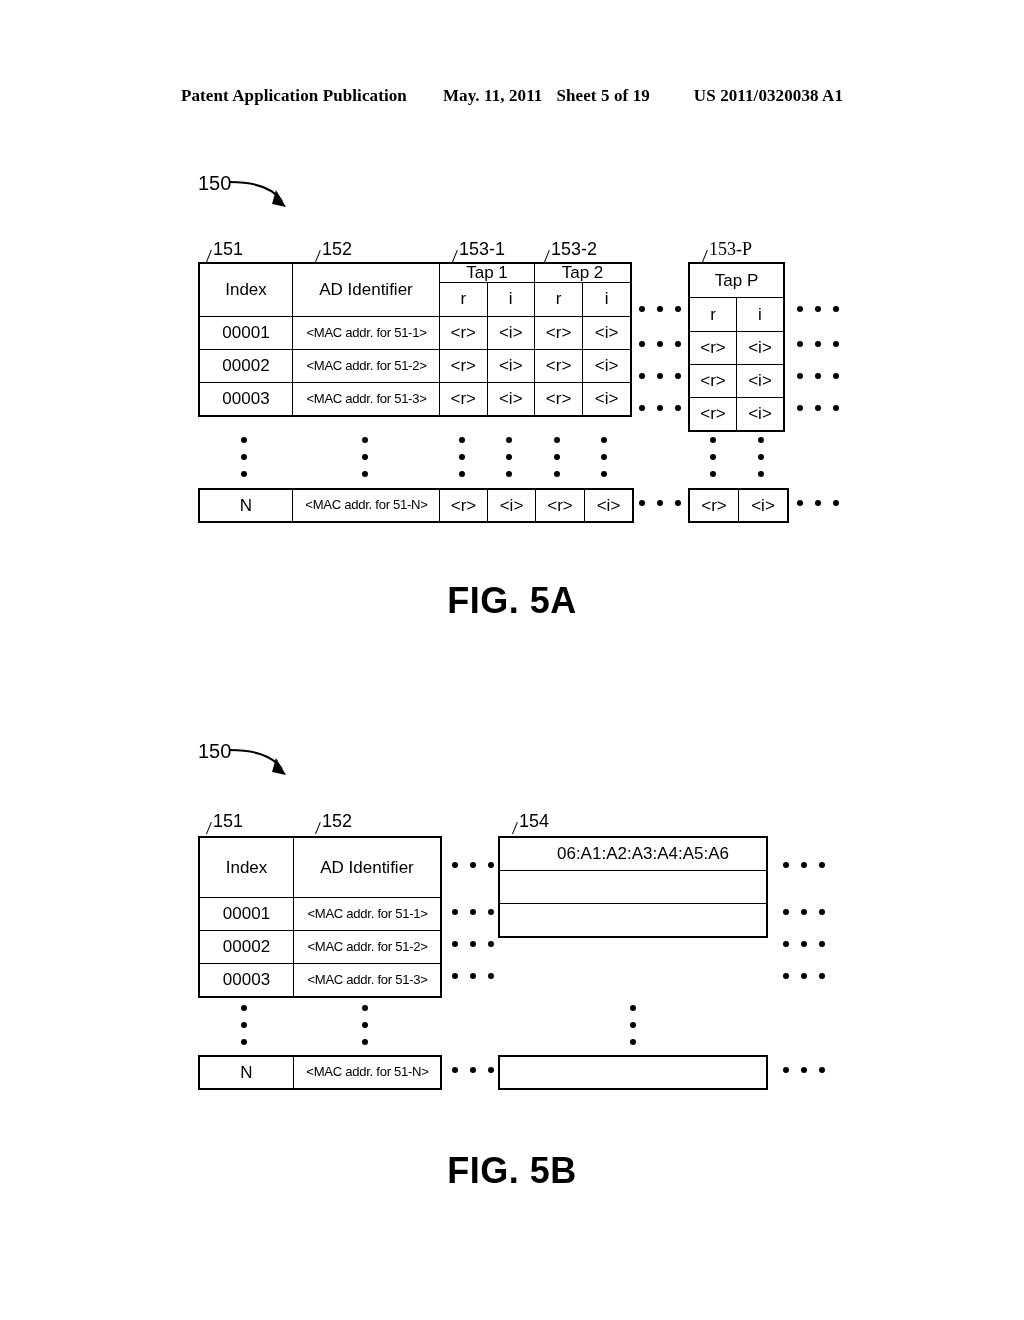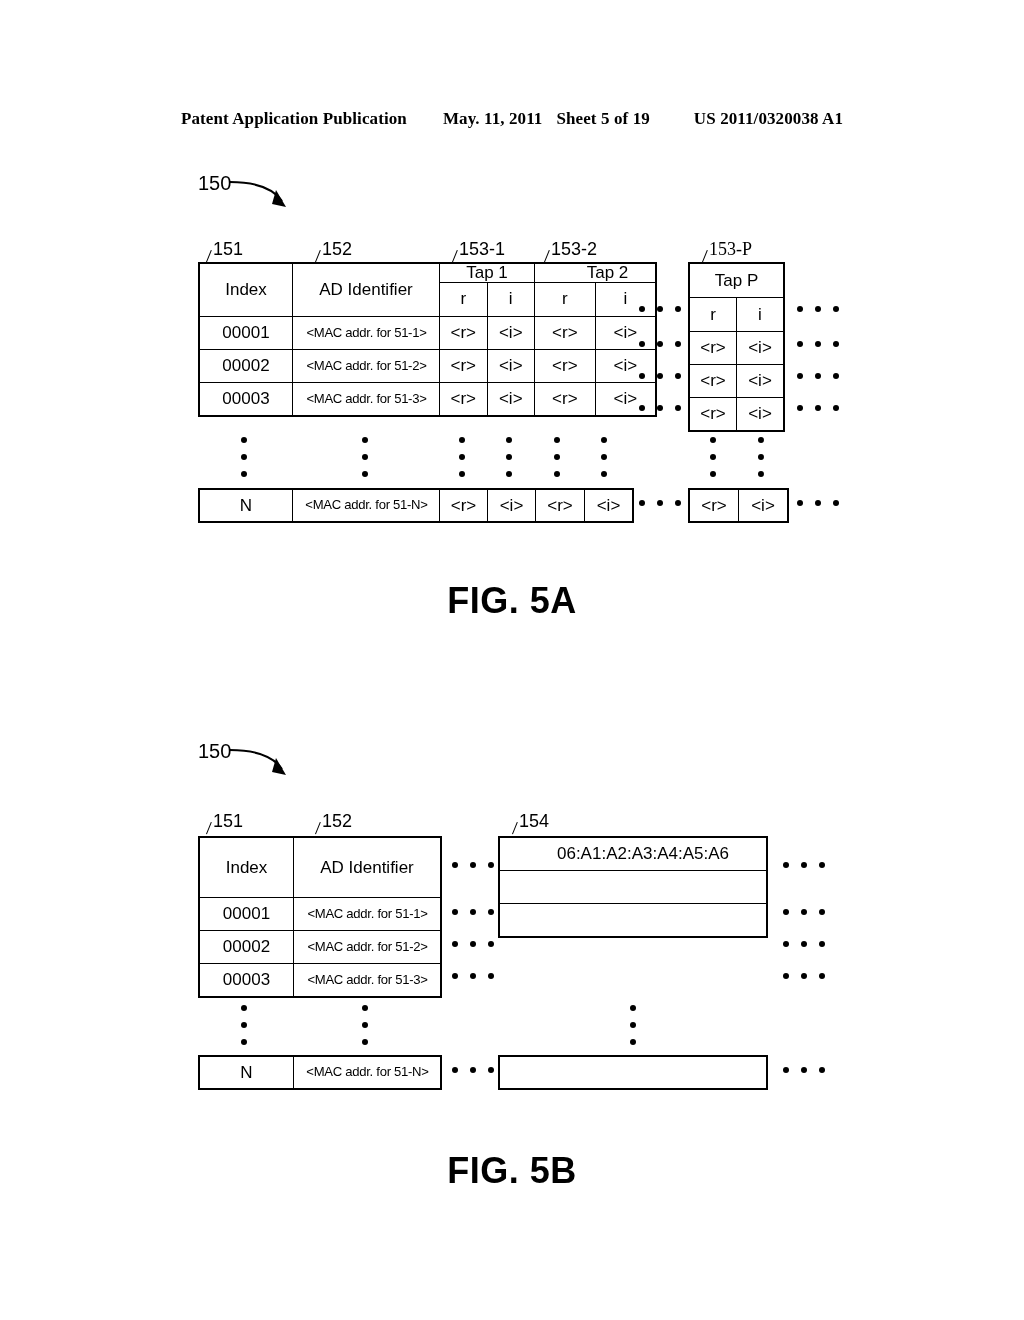--- a/index.html
+++ b/index.html
@@ -10,21 +10,21 @@
     -webkit-font-smoothing:none;
   }
 
   
   .pub-header{
     position:absolute;left:0;top:86px;width:1024px;
     display:flex;justify-content:center;align-items:baseline;
     font-family:"Liberation Serif",serif;font-weight:bold;font-size:17px;
     letter-spacing:.1px;white-space:nowrap;
   }
-  .pub-header .seg{display:inline-block;margin-top:23px;}
+  .pub-header .seg{display:inline-block;}
   .gap-a{width:36px;}
   .gap-b{width:14px;}
   .gap-c{width:44px;}
 
   
   .sheet{position:absolute;left:0;top:0;width:1024px;height:1320px;}
   .callout-num{position:absolute;font-size:20px;}
 
   
   .reflabel{position:absolute;font-size:18px;white-space:nowrap;line-height:1;}
@@ -92,21 +92,21 @@
 
   <div class="reflabel" style="left:709px;top:240px;font-family:Liberation Serif, serif;">153-P</div>
   <div class="leader" style="left:702px;top:249px;"></div>
 
   <table class="tbl outer-strong" style="left:198px;top:262px;width:428px;">
     <tbody>
         <tr>
       <td rowspan="2" style="width:92px;height:33px;">Index</td>
       <td rowspan="2" style="width:146px;">AD Identifier</td>
       <td colspan="2" style="width:94px;">Tap 1</td>
-      <td colspan="2" style="width:95px;padding-left:25px;">Tap 2</td>
+      <td colspan="2" style="width:95px;">Tap 2</td>
     </tr>
     <tr>
       <td class="sub" style="width:47px;height:33px;">r</td>
       <td class="sub" style="width:47px;">i</td>
       <td class="sub" style="width:48px;">r</td>
       <td class="sub" style="width:47px;">i</td>
     </tr>
     <tr>
       <td style="height:32px;">00001</td>
       <td class="mac">&lt;MAC addr. for 51-1&gt;</td>

